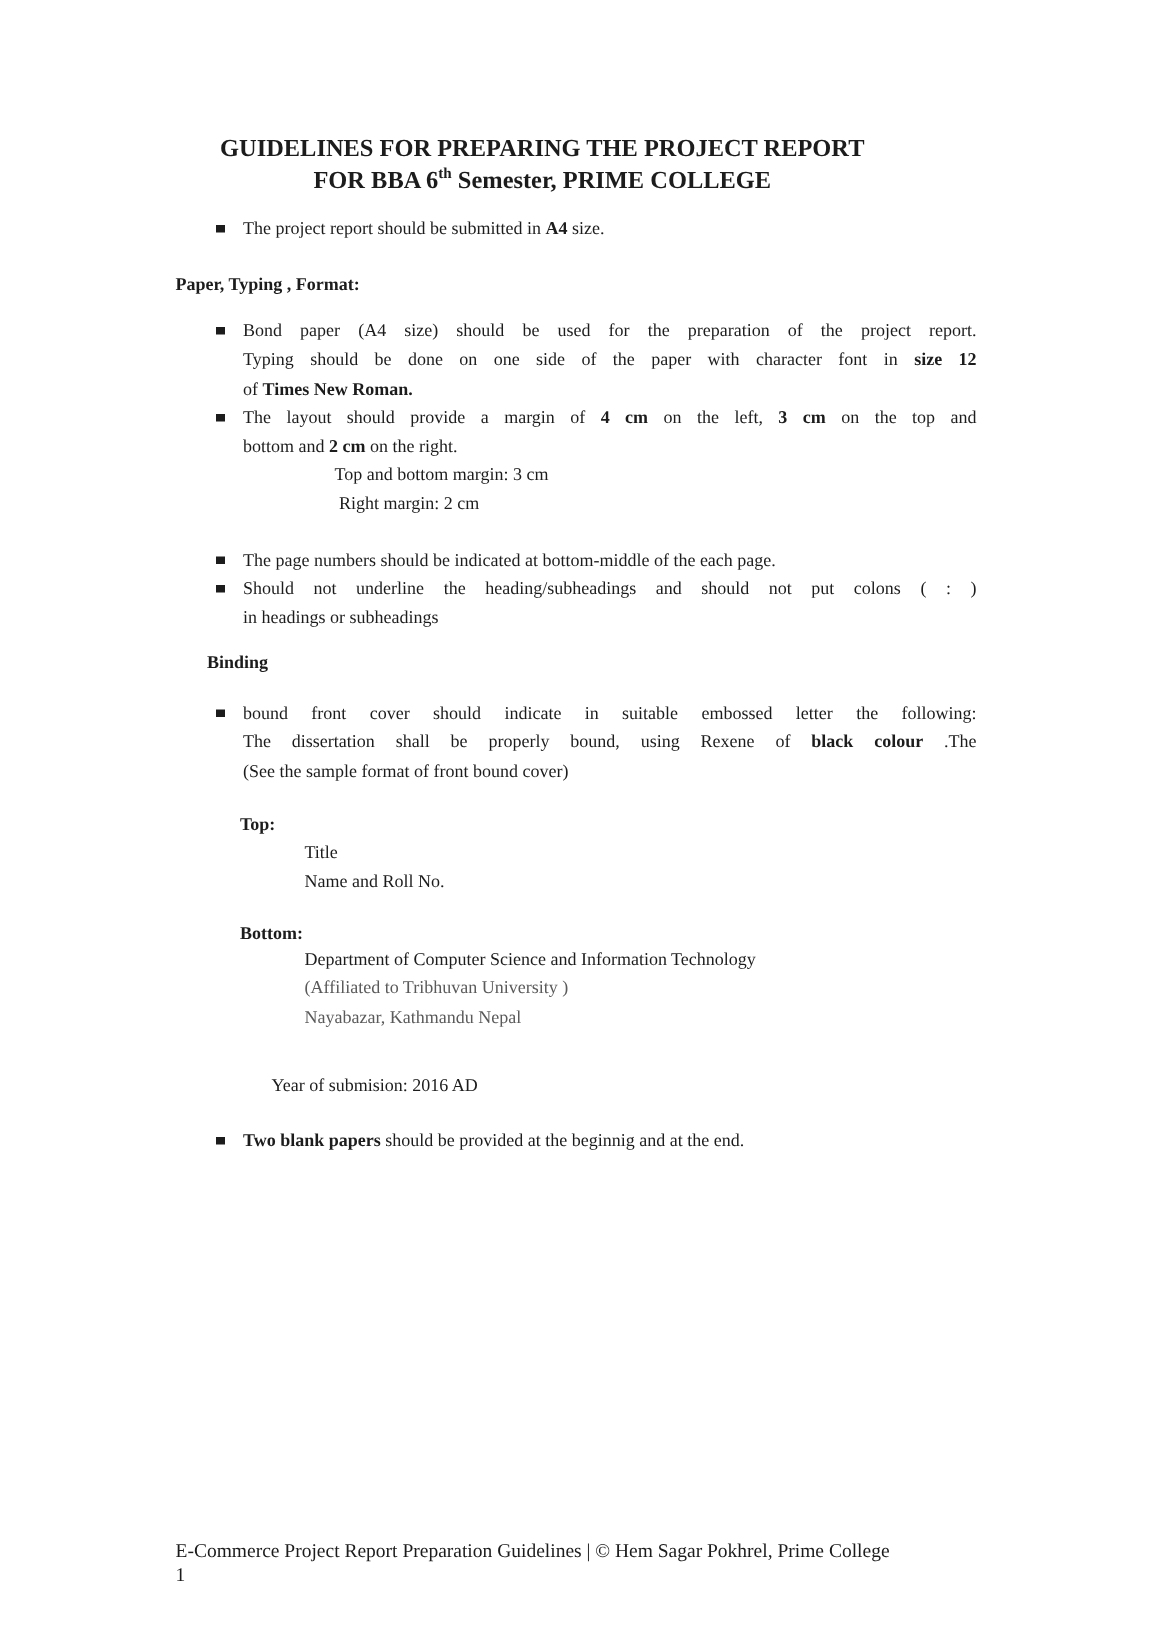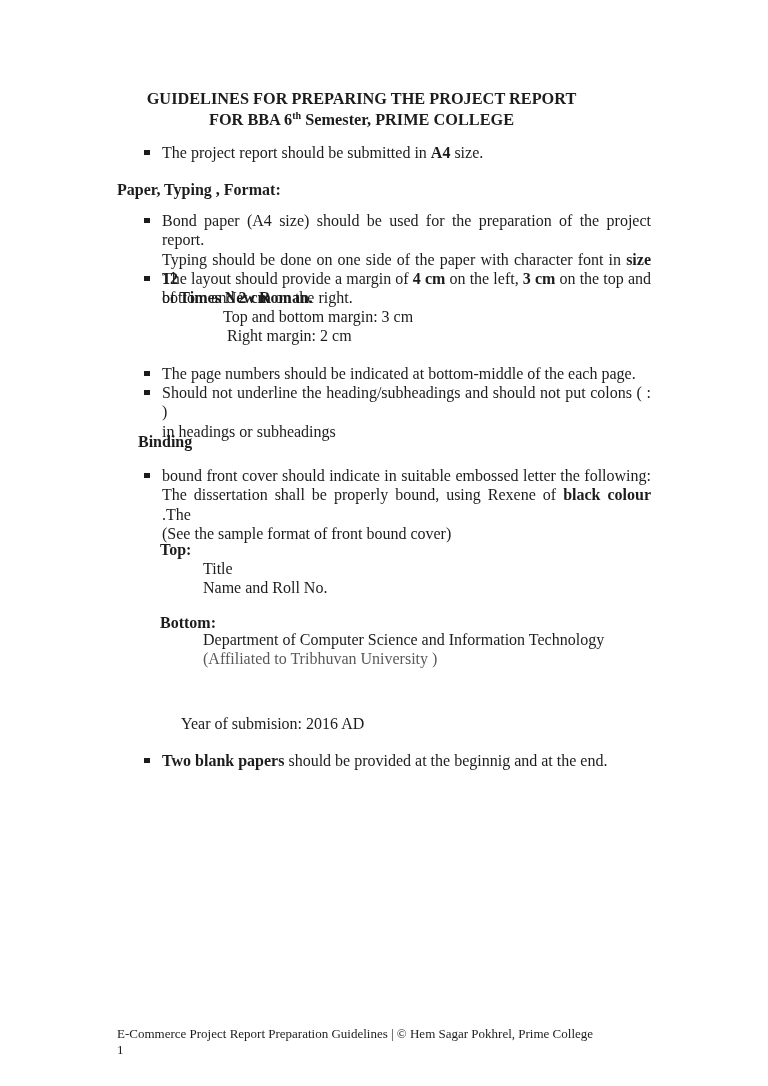--- a/index.html
+++ b/index.html
@@ -15,21 +15,21 @@
     color:var(--text);
   }
   .page{
     position:relative;
     width:768px;height:1086px;
     background:var(--page-bg);
     overflow:hidden;
   }
   .blk{
     position:absolute;
-    font-size:16px;
+    font-size:12px;
     line-height:19.3px;
   }
   .title{
     top:88px;left:117px;width:489px;
     text-align:center;
     font-weight:bold;
     font-size:16.3px;
     line-height:21px;
   }
   .bullet{left:142px;width:509px;}
@@ -149,20 +149,21 @@
   <div class="blk top-items">
       <div class="line"><span>Title</span></div>
       <div class="line"><span>Name and Roll No.</span></div>
     </div>
 
   <div class="blk heading h-bottom">Bottom:</div>
 
   <div class="blk bottom-items">
       <div class="line"><span>Department of Computer Science and Information Technology</span></div>
       <div class="line muted"><span>(Affiliated to Tribhuvan University )</span></div>
+      <div class="line muted"><span>Nayabazar, Kathmandu Nepal</span></div>
     </div>
 
   <div class="blk year">Year of submision: 2016 AD</div>
 
   <div class="blk bullet b-blank">
     <span class="marker"></span>
     <div class="btxt">
         <div class="line"><span class="b">Two blank papers</span><span> should be provided at the beginnig and at the end.</span></div>
       </div>
   </div>

